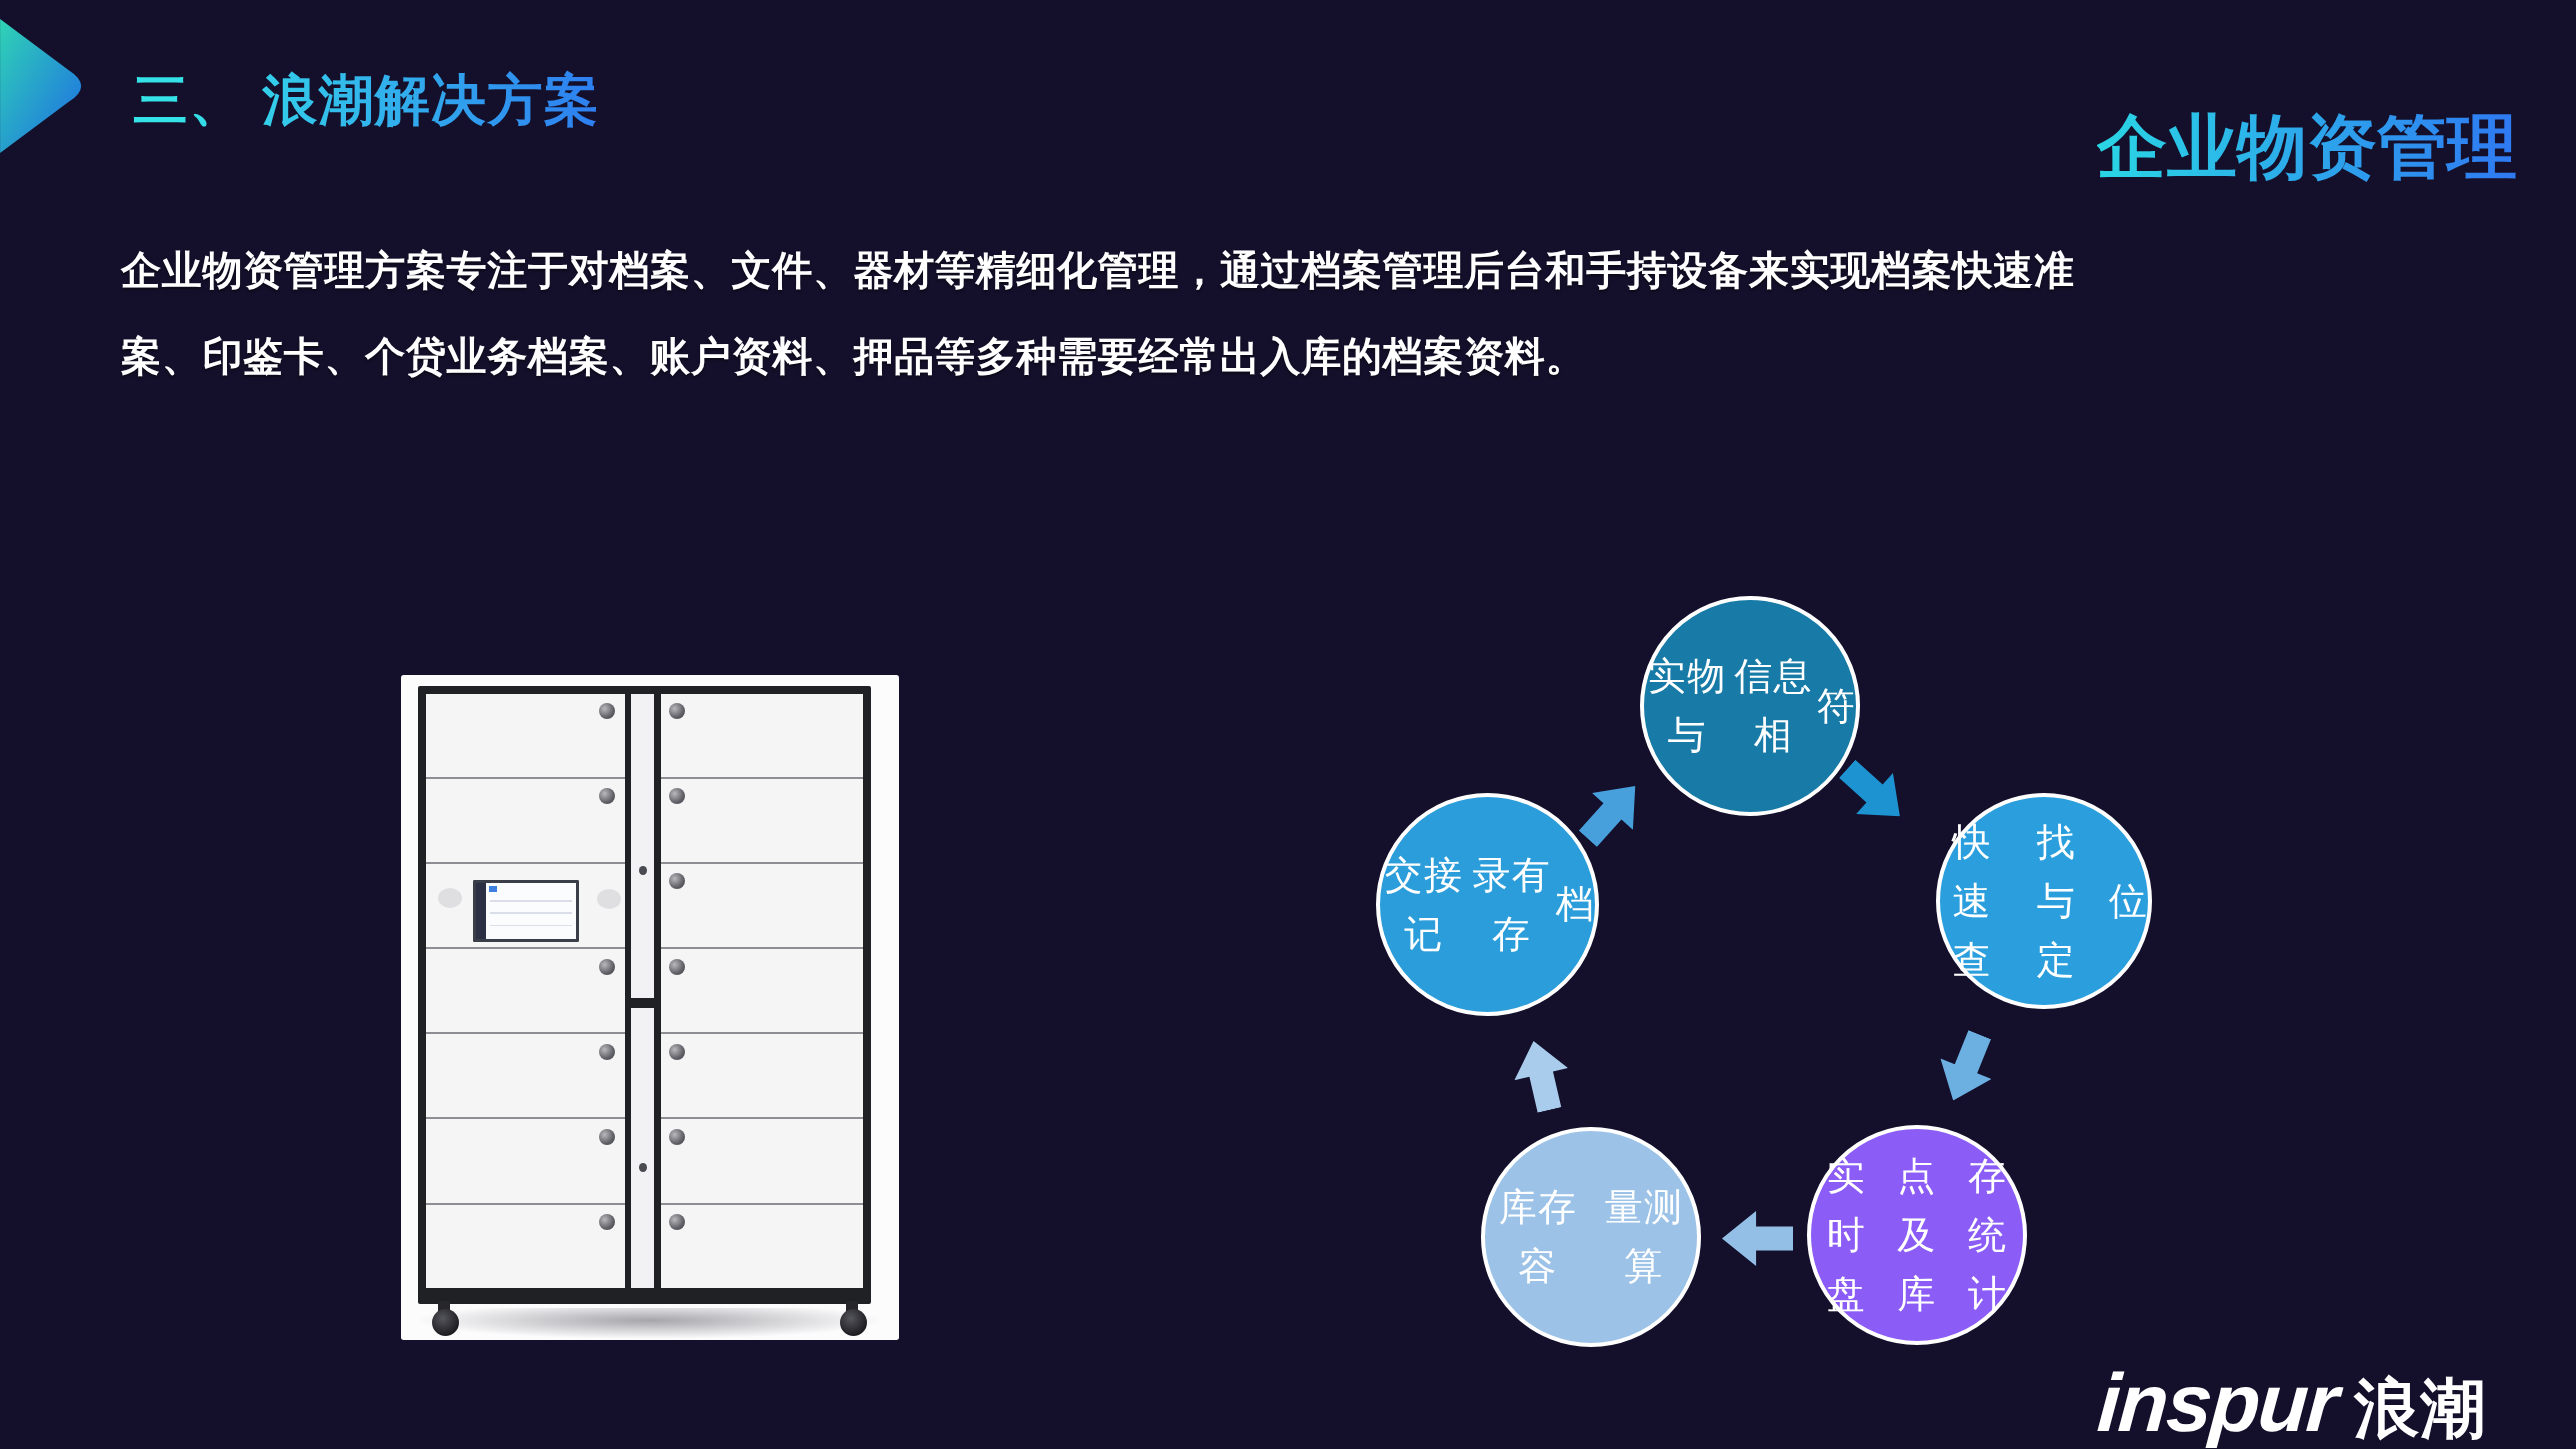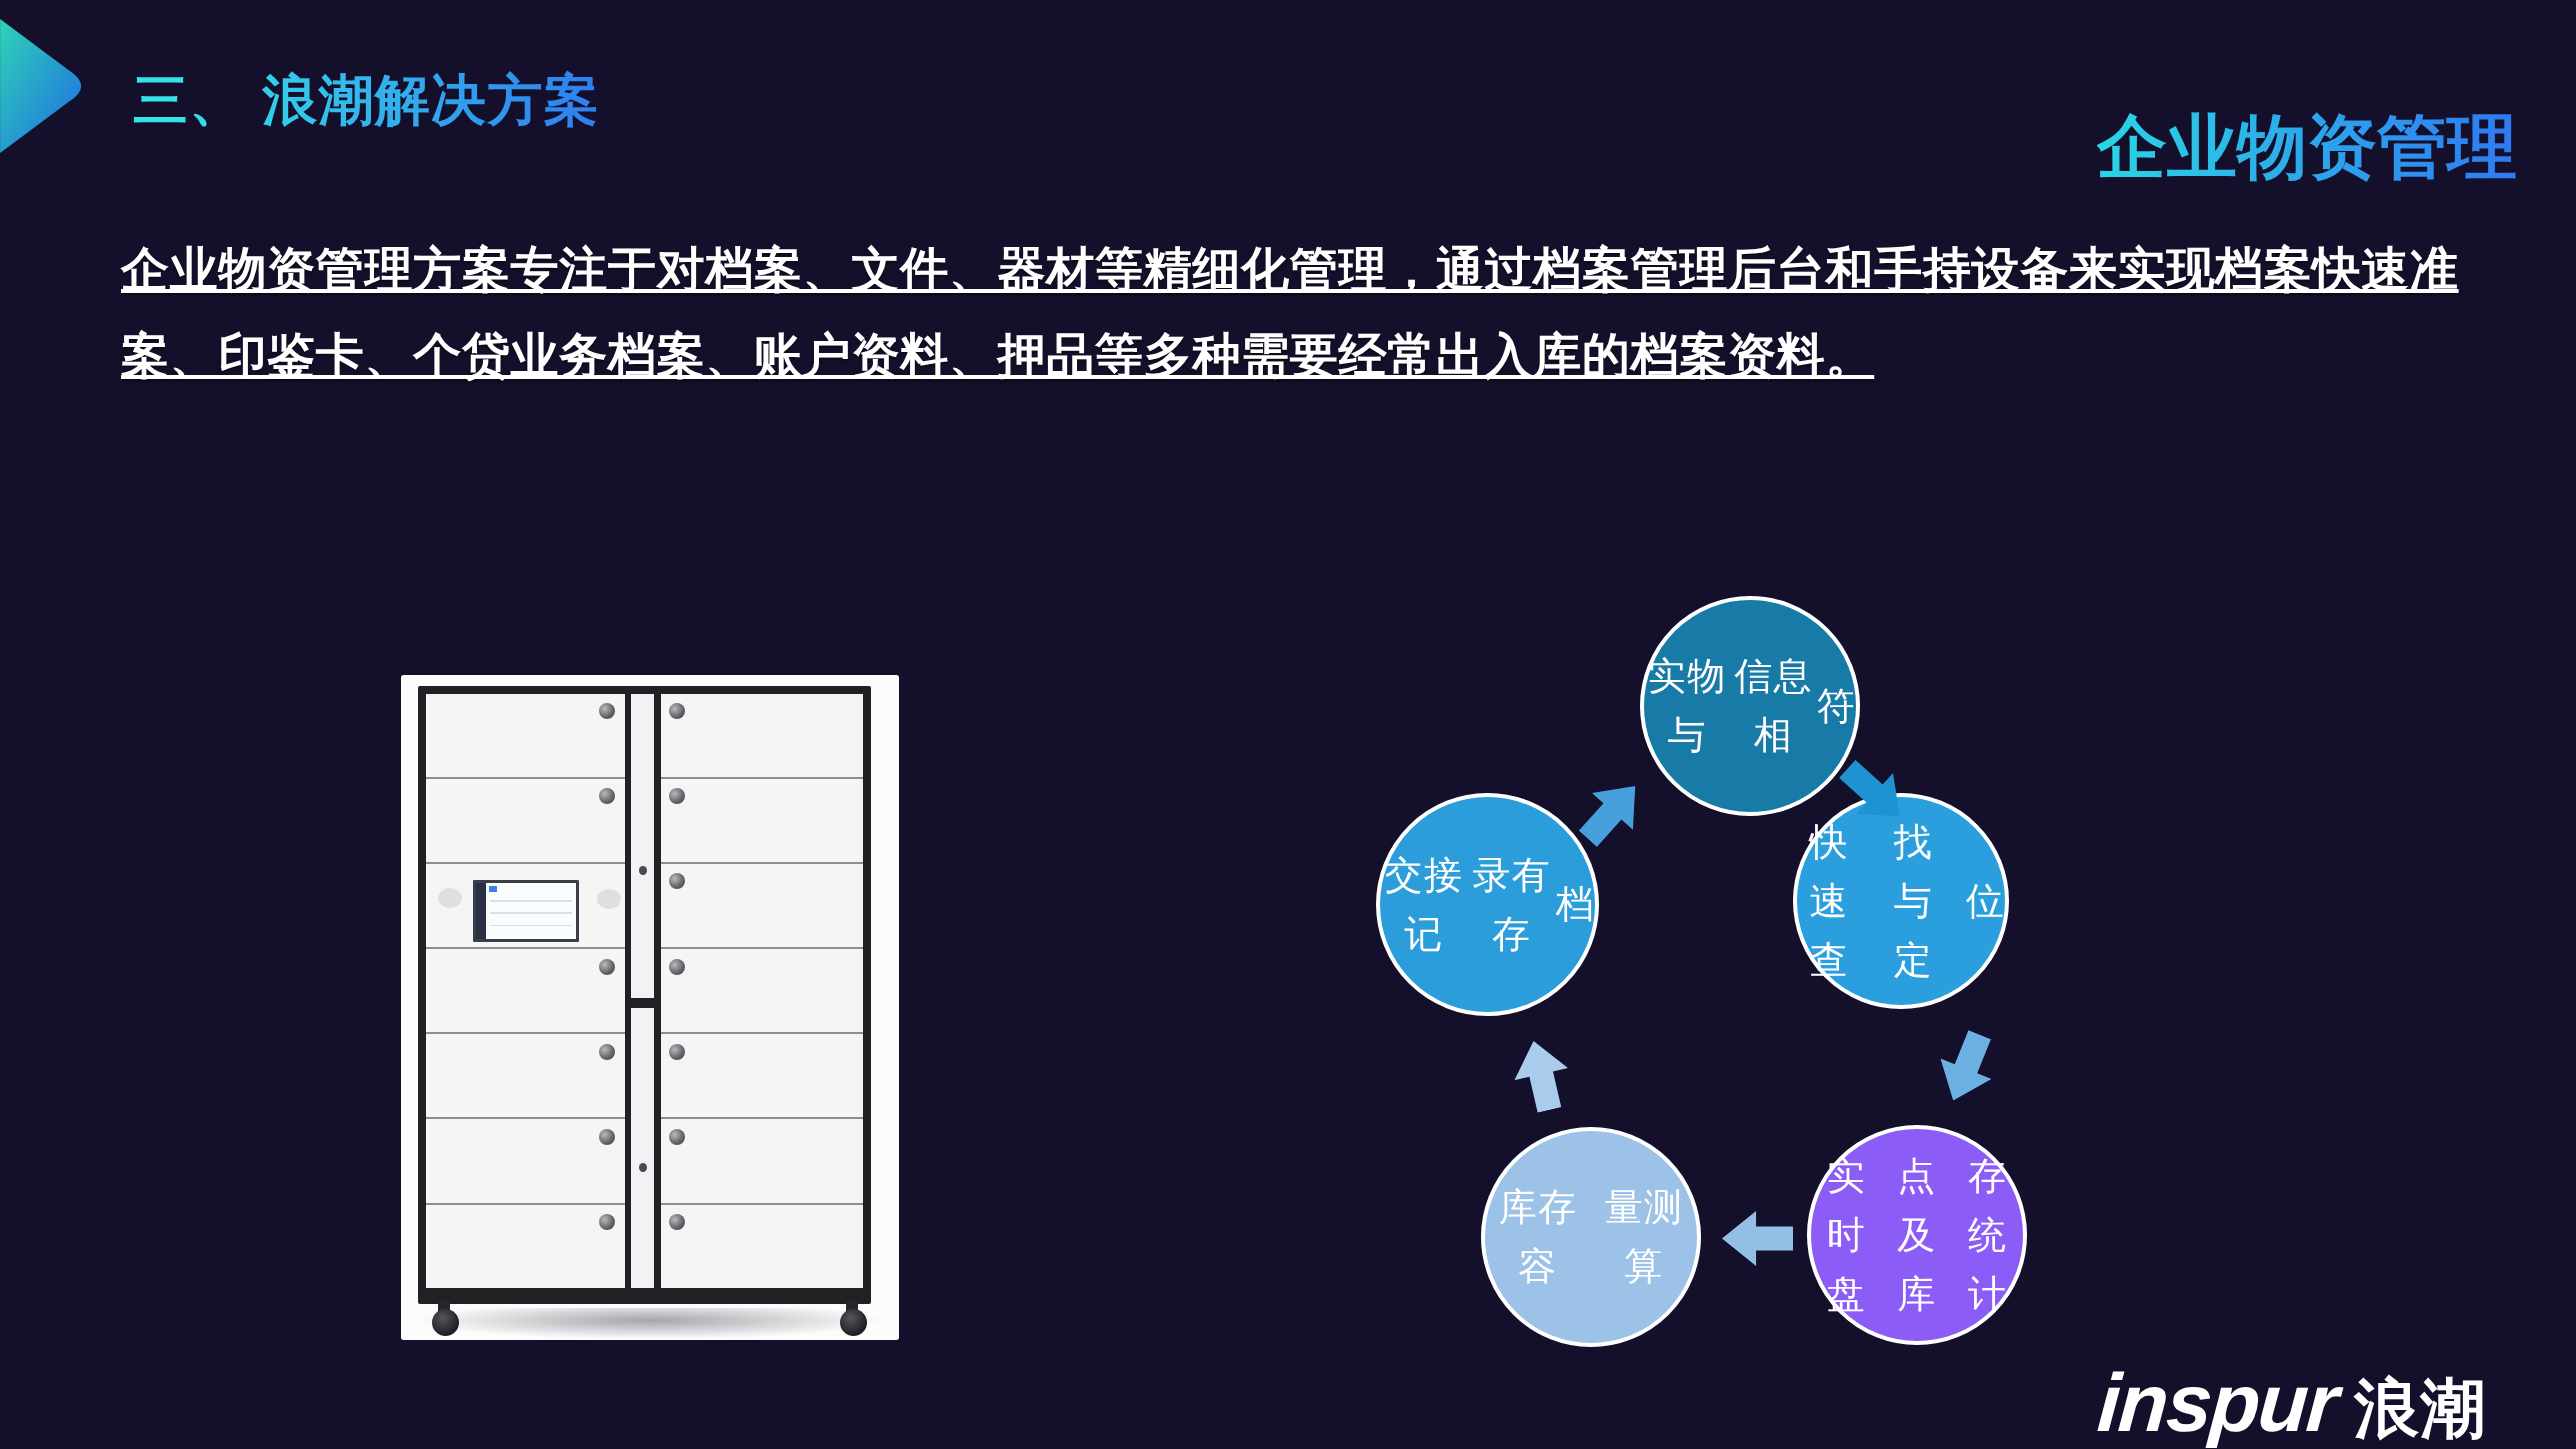--- a/index.html
+++ b/index.html
@@ -19,22 +19,22 @@
   }
   .corner-tag{
     position:absolute;right:59px;top:101px;
     font-size:70px;font-weight:700;white-space:pre;
     background:linear-gradient(90deg,#2ad6e4 0%,#2f79f2 100%);
     -webkit-background-clip:text;background-clip:text;color:transparent;
   }
   
   .body-text{position:absolute;left:121px;top:227px;width:2401px;color:#ffffff;}
   .body-text .line{
-    font-size:48px;line-height:86px;font-weight:600;letter-spacing:0.7px;
-    white-space:nowrap;text-shadow:0 2px 2.7px rgba(0,0,0,.45);text-decoration:underline;
+    font-size:40px;line-height:86px;font-weight:600;letter-spacing:0.7px;
+    white-space:nowrap;text-shadow:0 2px 2.7px rgba(0,0,0,.45);
   }
   
   .photo-card{position:absolute;left:401px;top:675px;width:498px;height:665px;background:#fcfcfd;border-radius:2.7px;}
   .cab-frame{
     position:absolute;left:17.4px;top:10.7px;width:453px;height:618px;box-sizing:border-box;
     background:#202125;border-radius:2px;
     padding:8px 8px 16px 8px;
   }
   .cab-inner{position:relative;width:437px;height:594px;display:flex;}
   .cab-col{position:relative;width:199px;height:100%;display:flex;flex-direction:column;}
@@ -75,21 +75,21 @@
     background:radial-gradient(ellipse at 50% 40%,rgba(60,60,70,.45),rgba(60,60,70,0) 70%);
   }
   
   .node{
     position:absolute;border-radius:50%;border:4px solid #ffffff;box-sizing:border-box;
     display:flex;flex-direction:row;align-items:center;justify-content:center;
     color:#ffffff;font-size:38px;font-weight:500;line-height:59px;text-align:center;
     letter-spacing:1.3px;
   }
   .node-top{left:1640px;top:596px;width:220px;height:220px;}
-  .node-right{left:1793px;top:793px;width:216px;height:216px;gap:20px;}
+  .node-right{left:1936px;top:793px;width:216px;height:216px;gap:20px;}
   .node-bright{left:1807px;top:1125px;width:220px;height:220px;}
   .node-bleft{left:1481px;top:1127px;width:220px;height:220px;}
   .node-left{left:1376px;top:793px;width:223px;height:223px;}
   .arrow{
     position:absolute;width:71px;height:55px;
     clip-path:polygon(0 28%,52% 28%,52% 0,100% 50%,52% 100%,52% 72%,0 72%);
   }
   .arrow.a1{left:1576px;top:785px;transform:rotate(-48deg);}
   .arrow.a2{left:1838px;top:765px;transform:rotate(42deg);}
   .arrow.a3{left:1931px;top:1040px;transform:rotate(112deg);}

